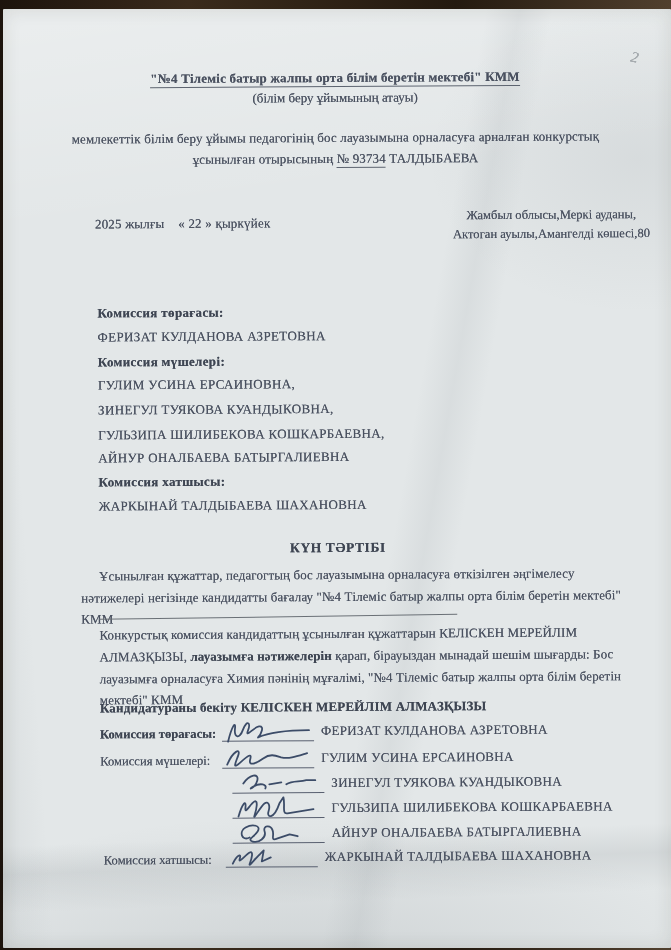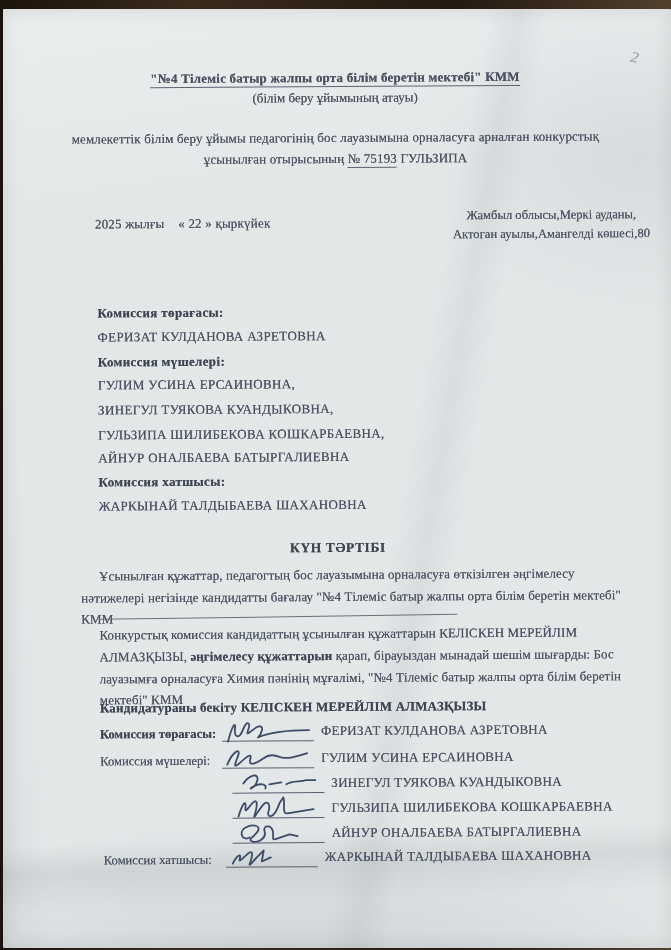--- a/index.html
+++ b/index.html
@@ -90,40 +90,40 @@
 
 <div class="photo">
   <div class="paper">
     <div class="content">
 
       <div class="abs pencil-mark">2</div>
 
       <div class="abs centered title"><span class="u">"№4 Тілеміс батыр жалпы орта білім беретін мектебі" КММ</span></div>
       <div class="abs centered subtitle">(білім беру ұйымының атауы)</div>
 
-      <div class="abs centered protocol"><span>мемлекеттік білім беру ұйымы педагогінің бос лауазымына орналасуға арналған конкурстық</span><br><span>ұсынылған отырысының </span><span class="u">№ 75193</span><span> ГУЛЬЗИПА</span></div>
+      <div class="abs centered protocol"><span>мемлекеттік білім беру ұйымы педагогінің бос лауазымына орналасуға арналған конкурстық</span><br><span>ұсынылған отырысының </span><span class="u">№ 93734</span><span> ТАЛДЫБАЕВА</span></div>
 
       <div class="abs dateline">2025 жылғы&nbsp;&nbsp;&nbsp;&nbsp;« 22 » қыркүйек</div>
       <div class="abs address"><span>Жамбыл облысы,Меркі ауданы,</span><br><span>Актоган ауылы,Амангелді көшесі,80</span></div>
 
       <div class="abs c-line chair-label bold">Комиссия төрағасы:</div>
       <div class="abs c-line chair-name">ФЕРИЗАТ КУЛДАНОВА АЗРЕТОВНА</div>
       <div class="abs c-line members-label bold">Комиссия мүшелері:</div>
       <div class="abs c-line member-0">ГУЛИМ УСИНА ЕРСАИНОВНА,</div>
       <div class="abs c-line member-1">ЗИНЕГУЛ ТУЯКОВА КУАНДЫКОВНА,</div>
       <div class="abs c-line member-2">ГУЛЬЗИПА ШИЛИБЕКОВА КОШКАРБАЕВНА,</div>
       <div class="abs c-line member-3">АЙНУР ОНАЛБАЕВА БАТЫРГАЛИЕВНА</div>
       <div class="abs c-line secretary-label bold">Комиссия хатшысы:</div>
       <div class="abs c-line secretary-name">ЖАРКЫНАЙ ТАЛДЫБАЕВА ШАХАНОВНА</div>
 
       <div class="abs centered agenda-title">КҮН ТӘРТІБІ</div>
       <div class="abs agenda-text">Ұсынылған құжаттар, педагогтың бос лауазымына орналасуға өткізілген әңгімелесу нәтижелері негізінде кандидатты бағалау "№4 Тілеміс батыр жалпы орта білім беретін мектебі" КММ</div>
       <div class="abs separator"></div>
 
-      <div class="abs decision"><span>Конкурстық комиссия кандидаттың ұсынылған құжаттарын КЕЛІСКЕН МЕРЕЙЛІМ АЛМАЗҚЫЗЫ, </span><span class="bold">әңгімелесу құжаттарын</span><span> қарап, бірауыздан мынадай шешім шығарды: Бос лауазымға орналасуға Химия пәнінің мұғалімі, "№4 Тілеміс батыр жалпы орта білім беретін мектебі" КММ</span></div>
+      <div class="abs decision"><span>Конкурстық комиссия кандидаттың ұсынылған құжаттарын КЕЛІСКЕН МЕРЕЙЛІМ АЛМАЗҚЫЗЫ, </span><span class="bold">лауазымға нәтижелерін</span><span> қарап, бірауыздан мынадай шешім шығарды: Бос лауазымға орналасуға Химия пәнінің мұғалімі, "№4 Тілеміс батыр жалпы орта білім беретін мектебі" КММ</span></div>
 
       <div class="abs approval">Кандидатураны бекіту КЕЛІСКЕН МЕРЕЙЛІМ АЛМАЗҚЫЗЫ</div>
 
       <div class="sig-row sig-row-0">
         <span class="sig-label bold">Комиссия төрағасы:</span>
         <span class="sig-line">
             <svg width="90" height="28" viewBox="0 0 90 28">
               <path class="sig-ink" d="M5,24 C9,8 13,3 12,11 C11,19 16,23 20,12 C24,2 28,5 25,13 C22,21 30,10 36,9 C42,8 38,17 35,20 C46,15 66,13 86,13"></path>
             </svg>
           </span>

